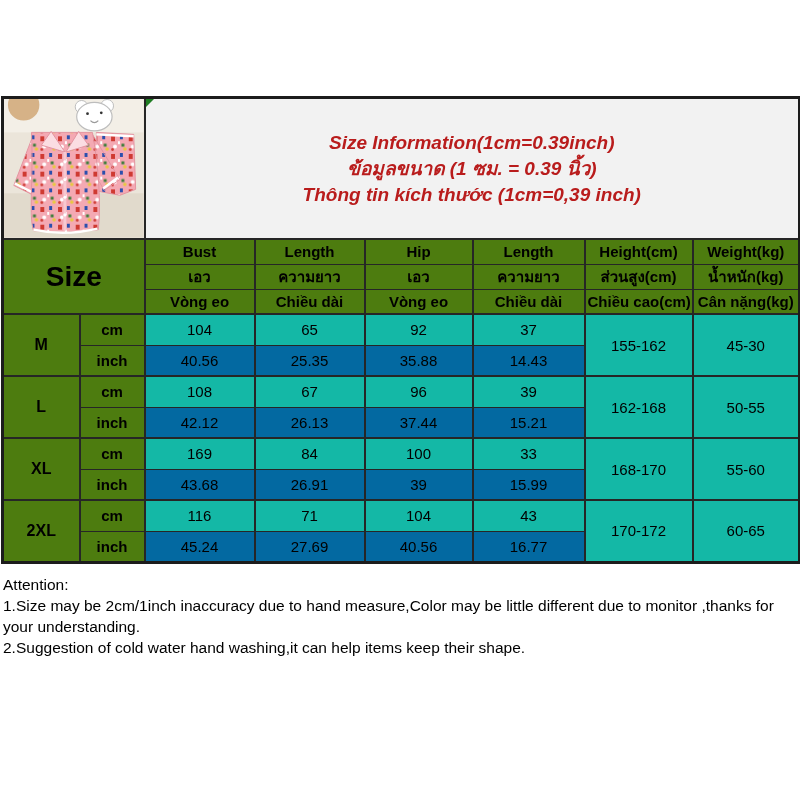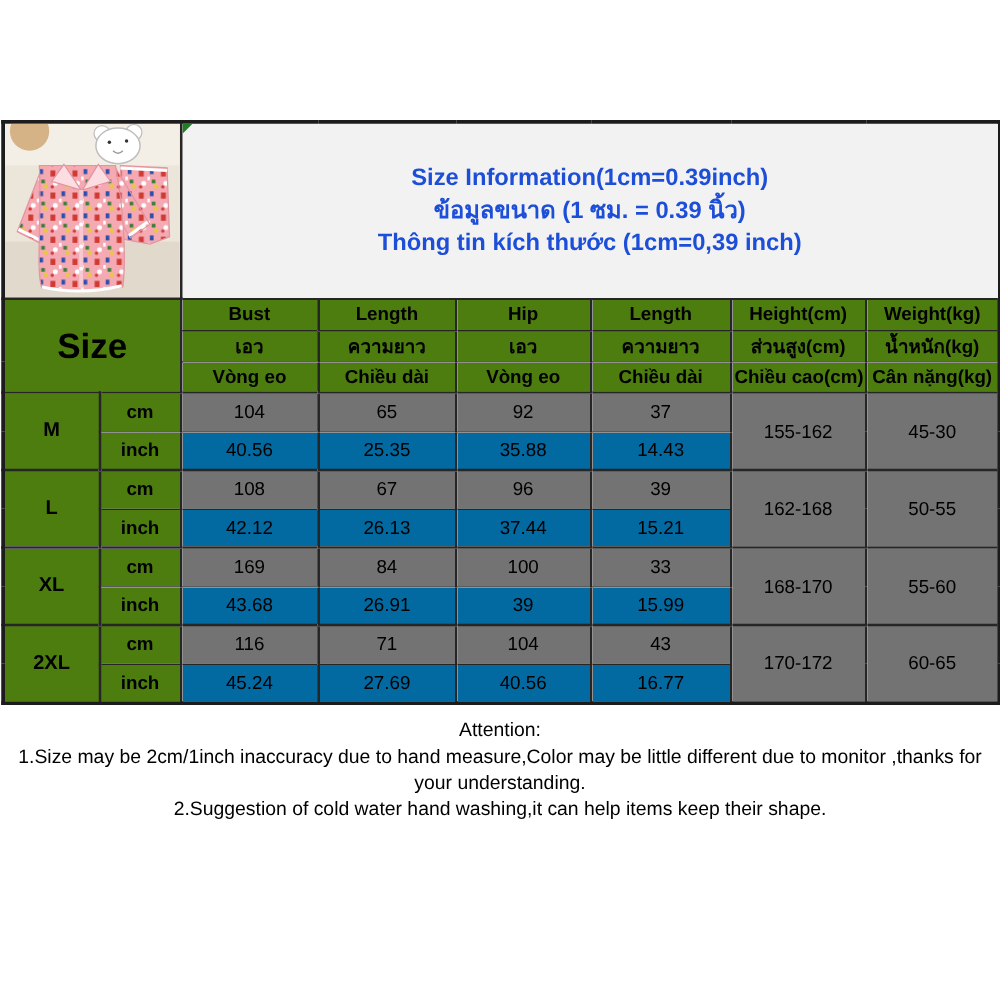--- a/index.html
+++ b/index.html
@@ -17,40 +17,40 @@
   td {
     border:1px solid #262626;
     border-left-width:2px; border-right-width:2px;
     text-align:center; vertical-align:middle;
     font-size:15px; overflow:hidden; white-space:nowrap;
     padding:0 2px;
   }
   tr.bt td { border-top-width:2px; }           
   tr.media td { border-bottom-width:2px; padding:0; }
   .bg-g { background:#4d7c0f; }
-  .bg-l { background:#737373; }
+  .bg-l { background:#14b8a6; }
   .bg-w { background:#0369a1; }
   .bold { font-weight:bold; }
   td.image-cell { padding:0; background:#ebe5da; }
   td.title-cell { position:relative; background:#f2f2f2; }
   .title-wrap { display:flex; flex-direction:column; justify-content:center; align-items:center; height:139px; }
-  .title-line { font-weight:bold; font-size:19px; line-height:26px; color:#1d4ed8; }
+  .title-line { font-weight:bold; font-size:19px; line-height:26px; color:#b91c1c;font-style:italic; }
   .err-tri {
     position:absolute; top:0; left:0; width:0; height:0;
     border-top:8px solid #1f7d23; border-right:8px solid transparent;
   }
   td.size-head { font-size:28px; font-weight:bold;margin-top:44px; }
   td.size-label { font-size:16px; font-weight:bold; }
   td.unit-label { font-weight:bold; }
   tr.hrow td { height:25px; }
   tr.drow td { height:31px; }
   tr.media td { height:141px; }
   .attention {
     position:absolute; left:3px; top:574px; width:794px;
-    font-size:15.5px; line-height:21px; text-align:center; color:#000;
+    font-size:15.5px; line-height:21px; text-align:left; color:#000;
   }
   .photo-svg { display:block; width:100%; height:100%; }
 </style>
 </head>
 <body>
 
 <div class="page">
 
   <table class="size-table">
     <colgroup>

